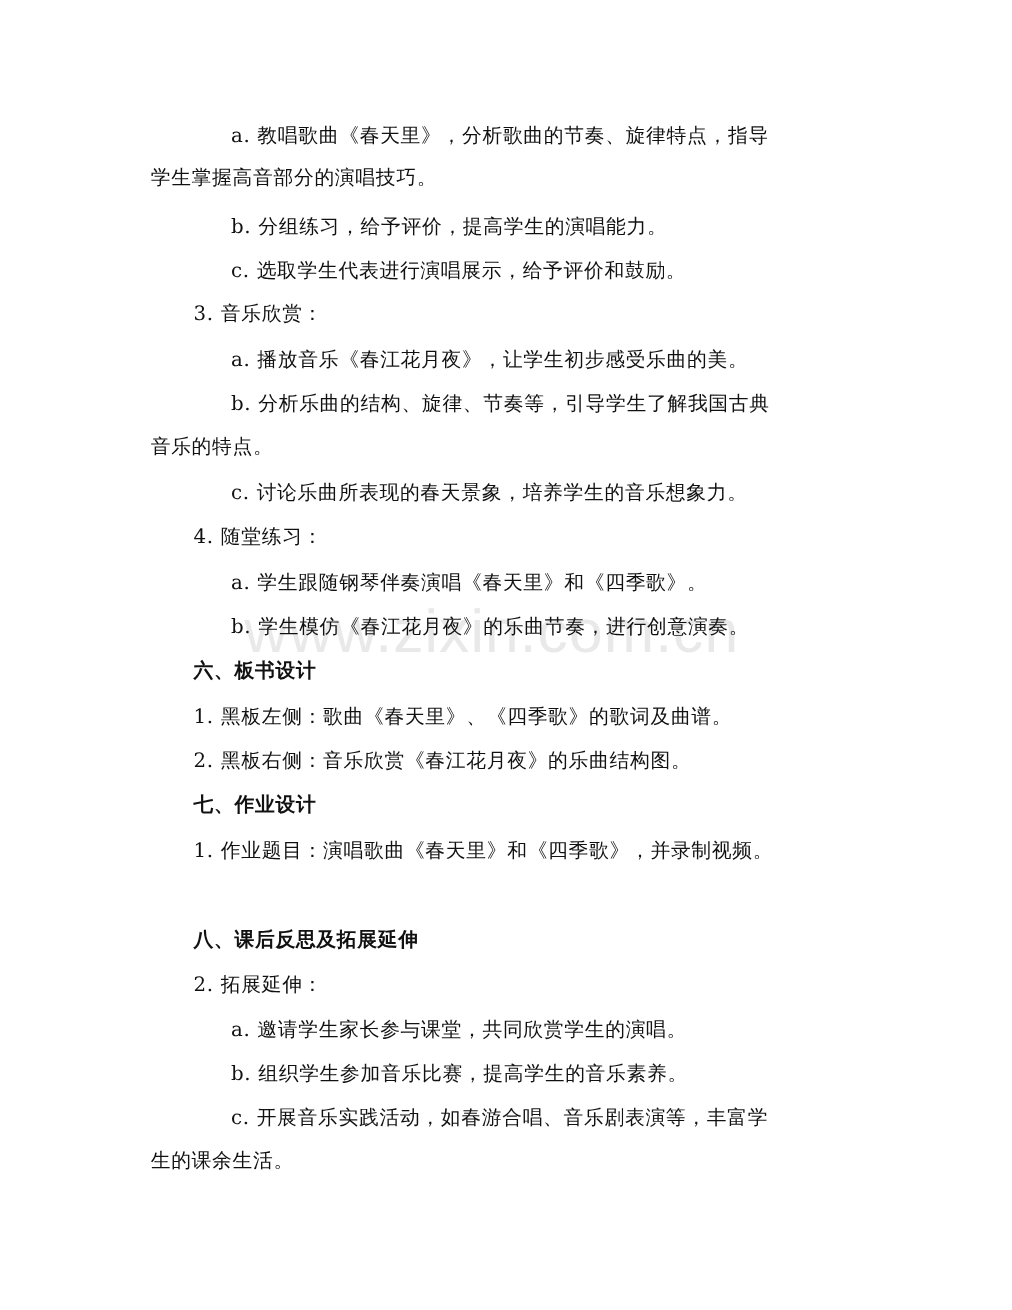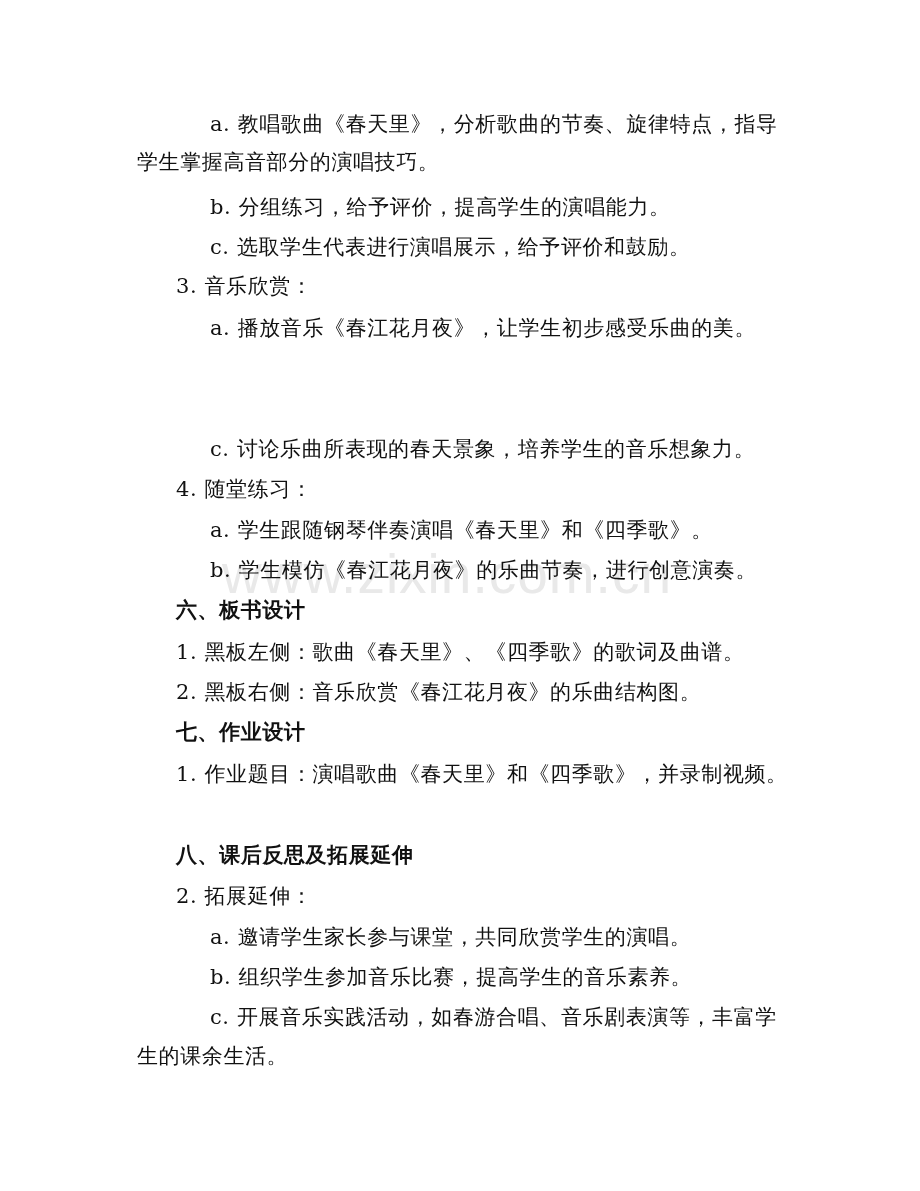--- a/index.html
+++ b/index.html
@@ -19,21 +19,21 @@
       position: absolute;
       left: 0;
       top: 0;
       width: 920px;
       height: 1191px;
     }
     .line {
       position: absolute;
       left: 137px;
       width: 650px;
-      font-size: 21px;
+      font-size: 18px;
       line-height: 24px;
       white-space: nowrap;
       letter-spacing: 0.6px;
     }
     .ind1 { left: 176px; }
     .ind2 { left: 210px; }
     .heading {
       font-family: "DejaVu Sans", "Liberation Sans", sans-serif;
       font-weight: bold;
       left: 176px;
@@ -58,20 +58,22 @@
 <div class="page">
   <div class="watermark">www.zixin.com.cn</div>
 
   <div class="line ind2" style="top:112px">a. 教唱歌曲《春天里》，分析歌曲的节奏、旋律特点，指导</div>
   <div class="line" style="top:150px">学生掌握高音部分的演唱技巧。</div>
   <div class="line ind2" style="top:195px">b. 分组练习，给予评价，提高学生的演唱能力。</div>
   <div class="line ind2" style="top:235px">c. 选取学生代表进行演唱展示，给予评价和鼓励。</div>
 
   <div class="line ind1" style="top:274px">3. 音乐欣赏：</div>
   <div class="line ind2" style="top:316px">a. 播放音乐《春江花月夜》，让学生初步感受乐曲的美。</div>
+  <div class="line ind2" style="top:356px">b. 分析乐曲的结构、旋律、节奏等，引导学生了解我国古典</div>
+  <div class="line" style="top:395px">音乐的特点。</div>
   <div class="line ind2" style="top:437px">c. 讨论乐曲所表现的春天景象，培养学生的音乐想象力。</div>
 
   <div class="line ind1" style="top:477px">4. 随堂练习：</div>
   <div class="line ind2" style="top:518px">a. 学生跟随钢琴伴奏演唱《春天里》和《四季歌》。</div>
   <div class="line ind2" style="top:558px">b. 学生模仿《春江花月夜》的乐曲节奏，进行创意演奏。</div>
 
   <div class="line heading" style="top:598px">六、板书设计</div>
   <div class="line ind1" style="top:640px">1. 黑板左侧：歌曲《春天里》、《四季歌》的歌词及曲谱。</div>
   <div class="line ind1" style="top:680px">2. 黑板右侧：音乐欣赏《春江花月夜》的乐曲结构图。</div>
 

